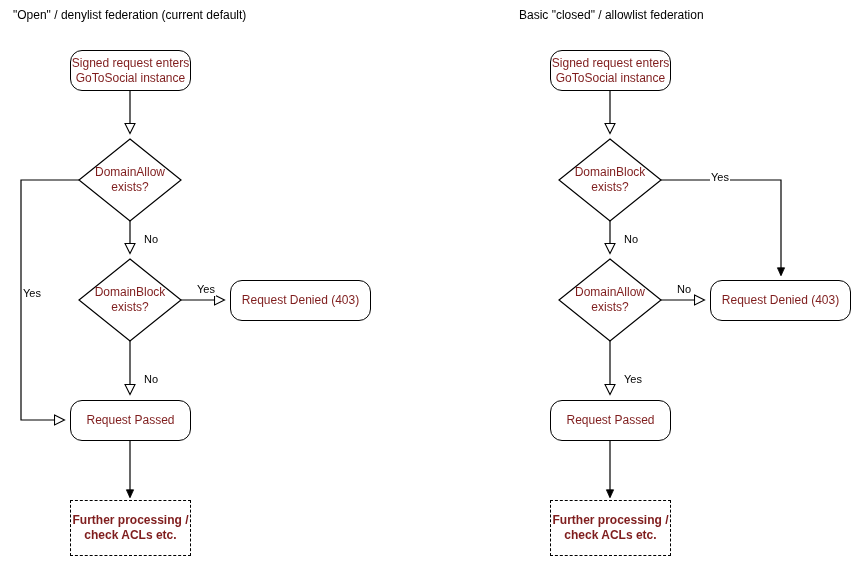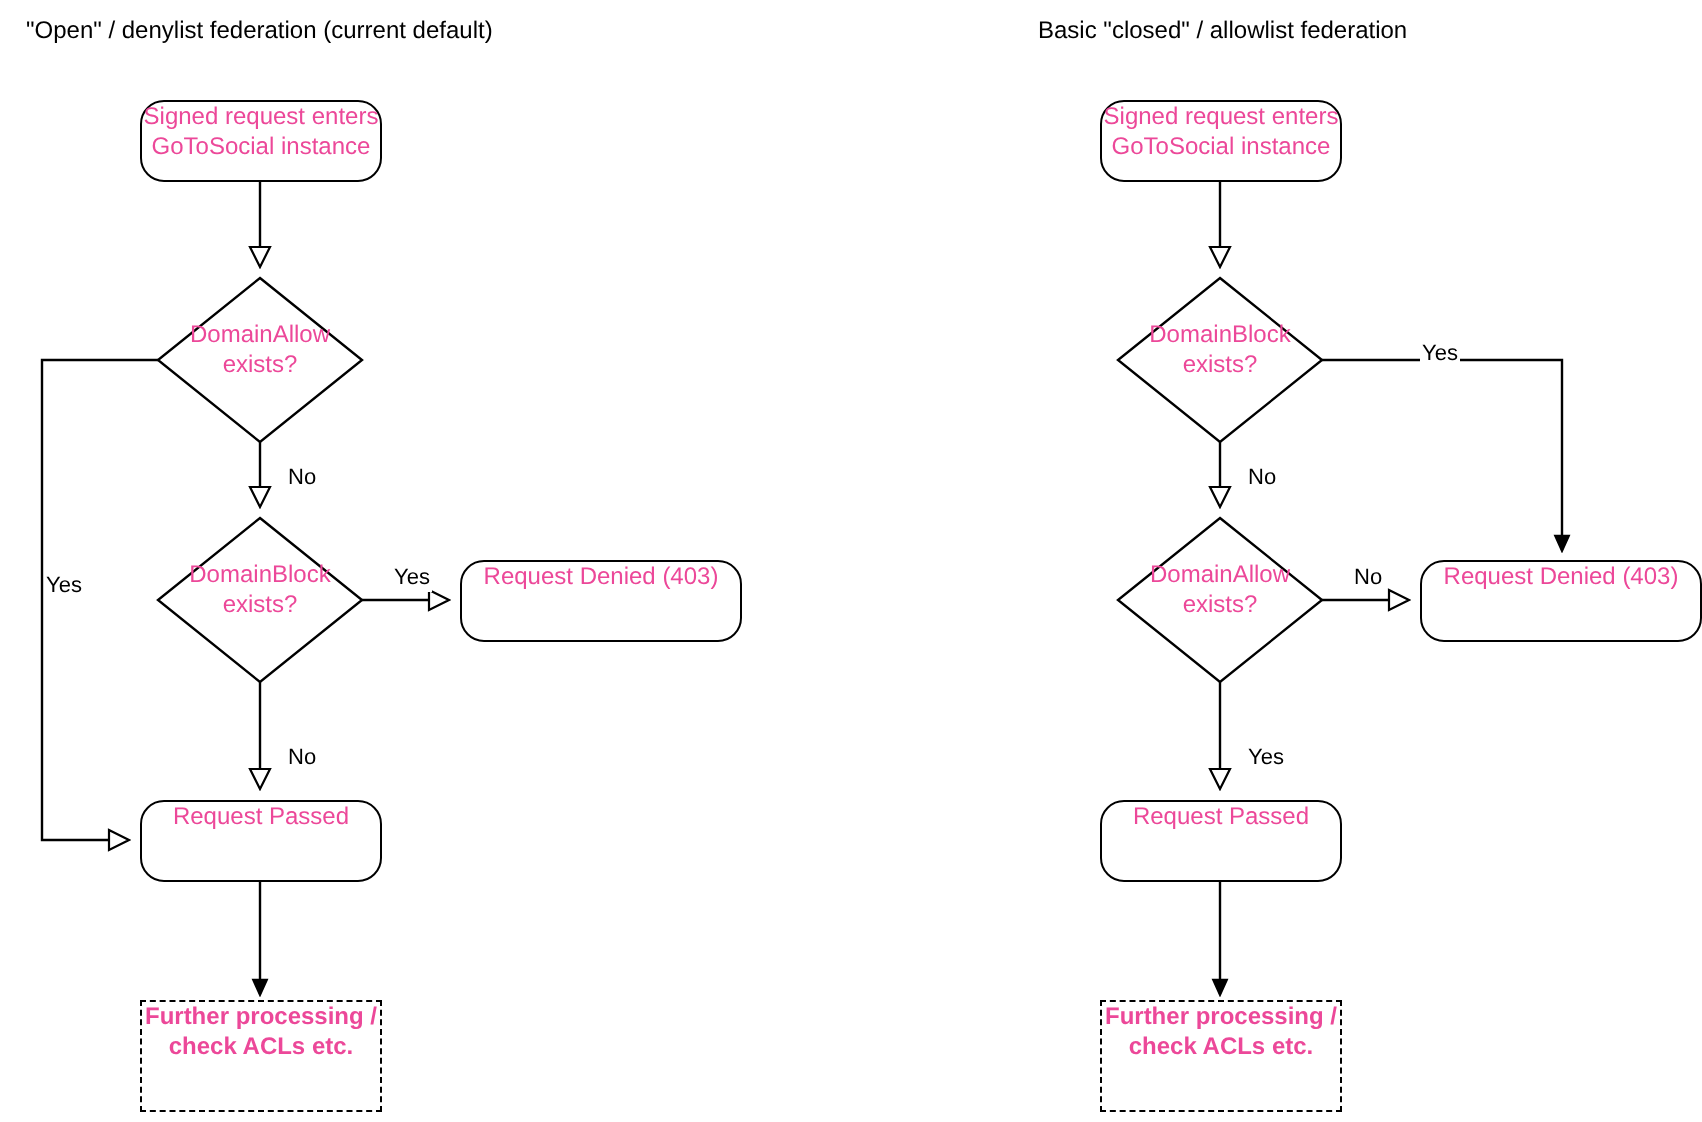--- a/index.html
+++ b/index.html
@@ -25,26 +25,26 @@
     position: absolute;
     font-size: 12px;
     color: #000000;
     white-space: nowrap;
     line-height: 14px;
   }
   .node {
     position: absolute;
     box-sizing: border-box;
     display: flex;
-    align-items: flex-start;
+    align-items: center;
     justify-content: center;
     text-align: center;
     font-size: 12px;
     line-height: 15px;
-    color: #ec4899;
+    color: #7f1d1d;
     background: #ffffff;
   }
   .node.rounded {
     border: 1.2px solid #000000;
     border-radius: 12px;
   }
   .node.dashed {
     border: 1.2px dashed #000000;
     border-radius: 0;
     font-weight: bold;

